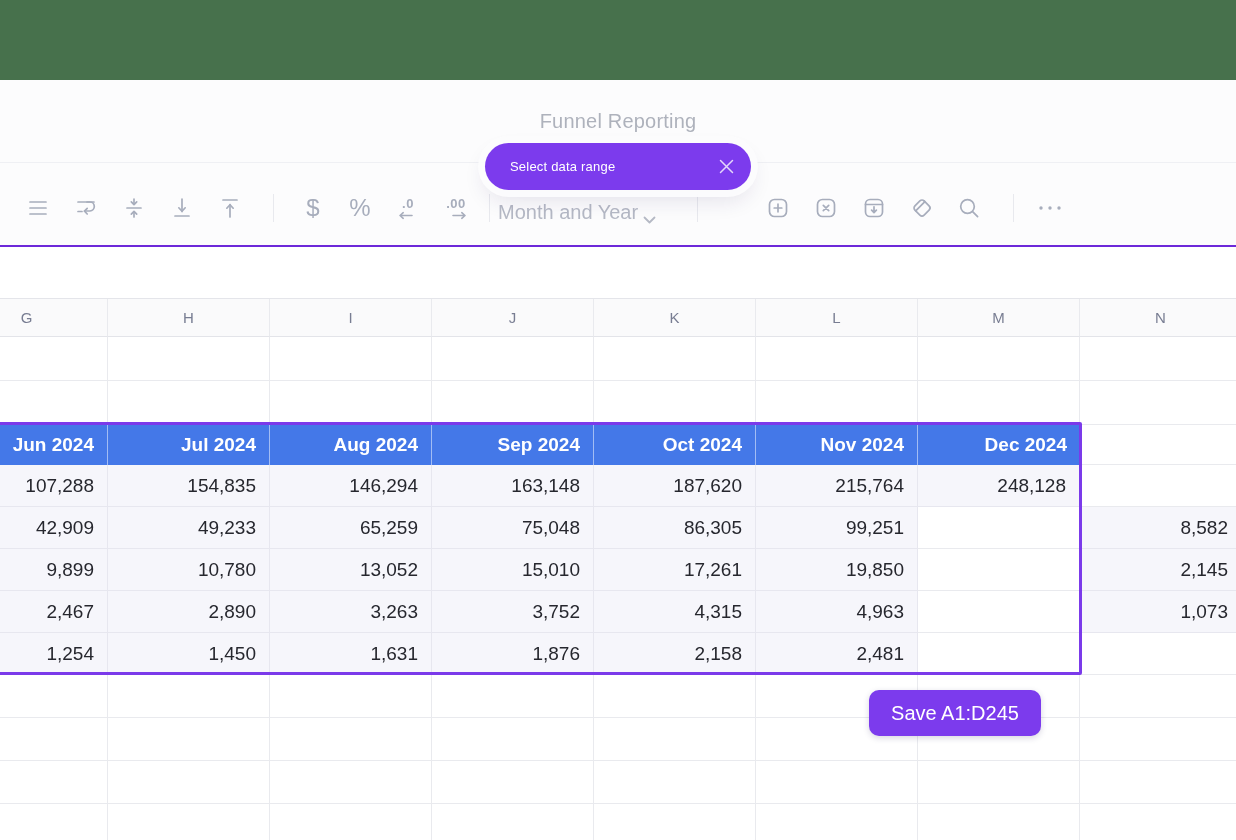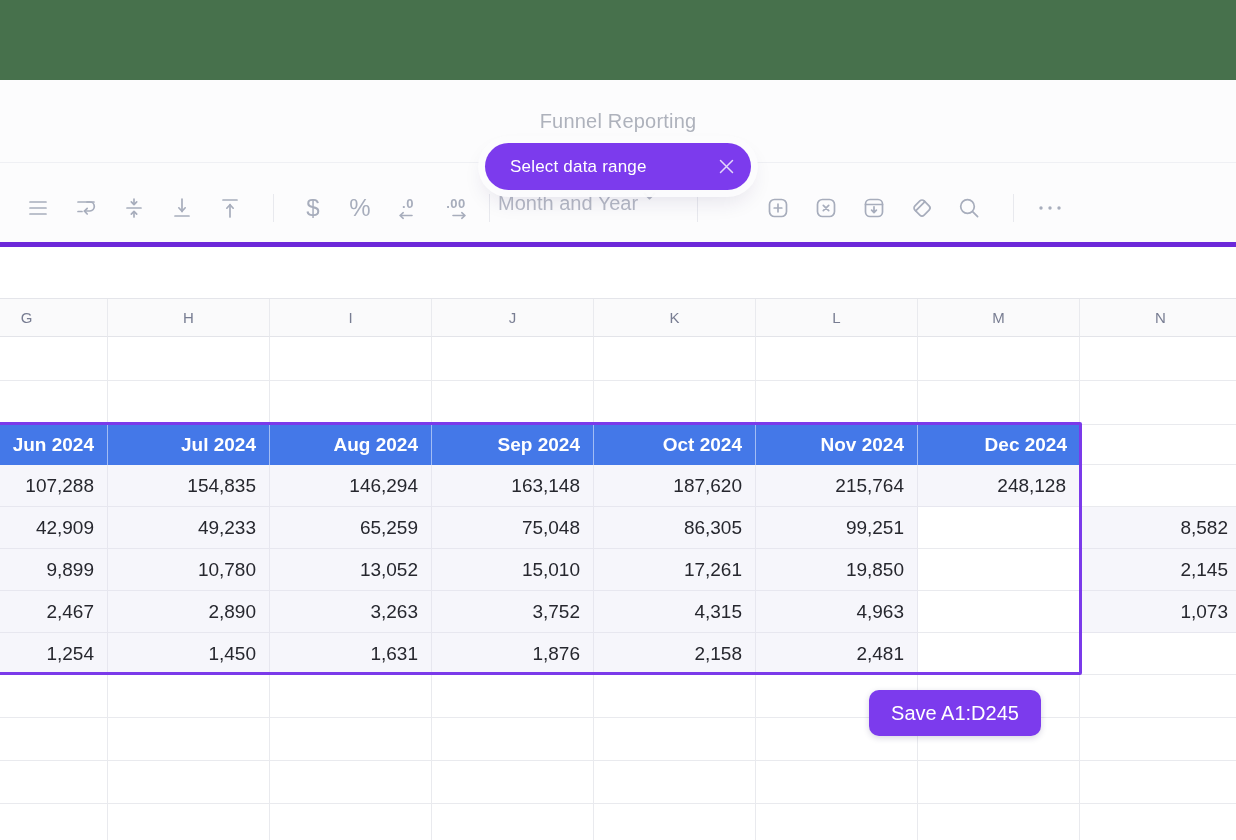--- a/index.html
+++ b/index.html
@@ -5,49 +5,49 @@
   * { margin:0; padding:0; box-sizing:border-box; }
   html,body { width:1236px; height:840px; overflow:hidden; background:#fff;
               font-family:"Liberation Sans", sans-serif; position:relative; }
 
   
   .topbar { position:absolute; left:0; top:0; width:1236px; height:80px;
             background:#47714C; box-shadow:0 1px 0 rgba(0,0,0,.08); }
 
   
   .appbar { position:absolute; left:0; top:80px; width:1236px; height:167px;
-            background:#FCFCFD; border-bottom:5px solid #6d28d9; }
+            background:#FCFCFD; border-bottom:2px solid #6d28d9; }
   .doc-title { position:absolute; left:0; top:30px; width:1236px; text-align:center;
                font-size:20px; font-weight:500; color:#AEB2BC; letter-spacing:.2px; }
   .toolbar-topline { position:absolute; left:0; top:82px; width:1236px; height:1px;
                      background:#EFF0F4; }
   .tb-icon { position:absolute; top:112px; width:32px; height:32px;
              display:flex; align-items:center; justify-content:center;
              color:#A7ADBC; cursor:pointer; }
   .tb-icon svg { stroke:#A7ADBC; fill:none; stroke-width:1.7; stroke-linecap:round;
                  stroke-linejoin:round; }
   .tb-divider { position:absolute; top:114px; width:1px; height:28px; background:#E8E9EE; }
   .tb-text { font-size:24px; font-weight:400; line-height:1; }
   .dec { display:flex; flex-direction:column; align-items:center; gap:1px; }
   .dec-num { font-size:13px; font-weight:600; letter-spacing:.5px; color:#A7ADBC; line-height:1; }
   .dec svg { stroke:#A7ADBC; fill:none; stroke-width:1.6; stroke-linecap:round; stroke-linejoin:round; }
   .dec.left svg { margin-right:6px; }
   .dec.right svg { margin-left:6px; }
   .dropdown { position:absolute; left:498px; top:112px; height:32px; display:flex;
-              align-items:flex-start; gap:5px; cursor:pointer; }
+              align-items:flex-end; gap:5px; cursor:pointer; }
   .dropdown-label { font-size:20px; color:#B5B9C5; }
   .dropdown svg { stroke:#B5B9C5; fill:none; stroke-width:1.8; stroke-linecap:round;
                   stroke-linejoin:round; }
 
   
   .banner { position:absolute; left:485px; top:143px; width:266px; height:47px;
             background:#7C3BED; border-radius:24px; display:flex; align-items:center;
             padding-left:25px; z-index:7; cursor:default;
             box-shadow:0 0 0 7px rgba(252,252,253,.95), 0 10px 22px rgba(40,25,90,.12); }
-  .banner-label { color:#fff; font-size:17px; letter-spacing:.2px; }
+  .banner-label { color:#fff; font-size:13px; letter-spacing:.2px; }
   .banner-close { margin-left:auto; margin-right:17px; width:15px; height:15px;
                   display:flex; align-items:center; cursor:pointer; }
   .banner-close svg { stroke:#fff; opacity:.8; stroke-width:1.5; stroke-linecap:round; }
 
   
   .grid { position:absolute; left:-54px; top:298px; width:1296px;
           display:grid; grid-template-columns:repeat(8,162px);
           border-top:1px solid #E4E5EA; z-index:1; }
   .cell { background:#fff; border-right:1px solid #E9EAEE; border-bottom:1px solid #E9EAEE;
           display:flex; align-items:center; font-size:19px; color:#26272E; }

